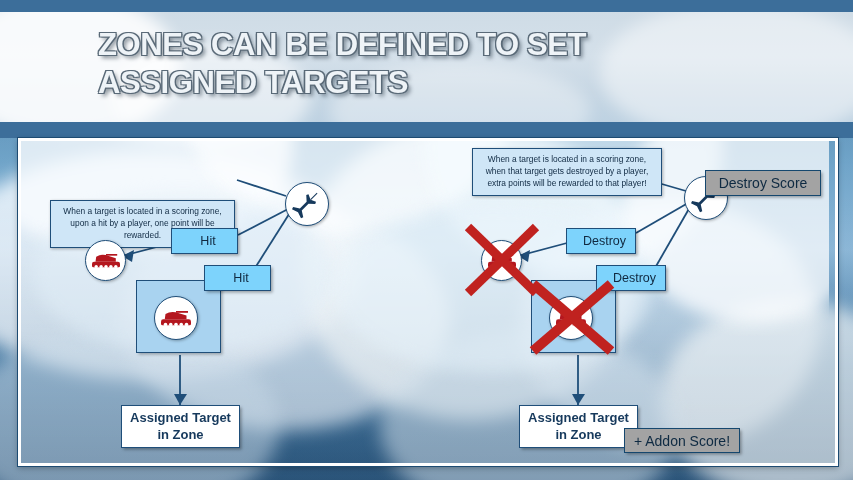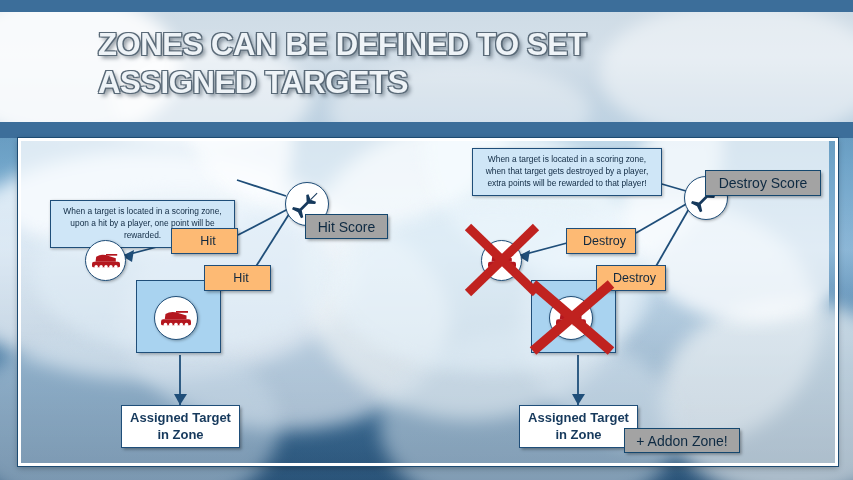--- a/index.html
+++ b/index.html
@@ -85,21 +85,21 @@
     color:#102a43;
     font-size:8.4px;line-height:1.42;
     text-align:center;
     display:flex;align-items:center;justify-content:center;
     padding:3px 6px;
     box-sizing:border-box;
     box-shadow:1px 1px 3px rgba(0,0,0,.30);
   }
   .white-box{
     position:absolute;
-    background:#fdba74;
+    background:#7dd3fc;
     border:1.6px solid #1f4e79;
     color:#10283f;
     font-size:12.5px;
     display:flex;align-items:center;justify-content:center;
     box-sizing:border-box;
     box-shadow:1.5px 1.5px 3px rgba(0,0,0,.35);
     padding-left:7px;
   }
   .blue-box{
     position:absolute;
@@ -253,21 +253,20 @@
       <circle cx="34" cy="20" r="2.4" fill="#ffffff"></circle>
     </svg>
   </div>
 
   <div class="icon-circle" style="left:285px;top:182px;width:44px;height:44px;">
     <svg width="30" height="30" viewBox="0 0 40 40">
       <path d="M34 6 l-9 9 -3-8 -3 1 0.5 9 -9 9 -9-2 -1.5 3 8 4 4 8 3-1.5 -2-9 9-9 9 0.5 1-3 -8-3 9-9z" fill="#16395c"></path>
     </svg>
   </div>
 
-  <div class="blue-box" style="left:305px;top:214px;width:83px;height:25px;">Hit Score</div>
 
   <div class="white-box" style="left:171px;top:228px;width:67px;height:26px;">Hit</div>
 
   <div class="white-box" style="left:204px;top:265px;width:67px;height:26px;">Hit</div>
 
   <div class="callout" style="left:121px;top:405px;width:119px;height:43px;">Assigned Target
 in Zone</div>
 
   <div class="info-box" style="left:472px;top:148px;width:190px;height:48px;">When a target is located in a scoring zone, when that target gets destroyed by a player, extra points will be rewarded to that player!</div>
 
@@ -318,15 +317,15 @@
     </g>
     <g stroke="#c0221f" stroke-width="10" stroke-linecap="butt">
       <line x1="533" y1="284" x2="611" y2="351"></line>
       <line x1="611" y1="284" x2="533" y2="351"></line>
     </g>
   </svg>
 
   <div class="callout" style="left:519px;top:405px;width:119px;height:43px;">Assigned Target
 in Zone</div>
 
-  <div class="blue-box" style="left:624px;top:428px;width:116px;height:25px;">+ Addon Zone!</div>
+  <div class="blue-box" style="left:624px;top:428px;width:116px;height:25px;">+ Addon Score!</div>
 
 </div>
 
 </body></html>

